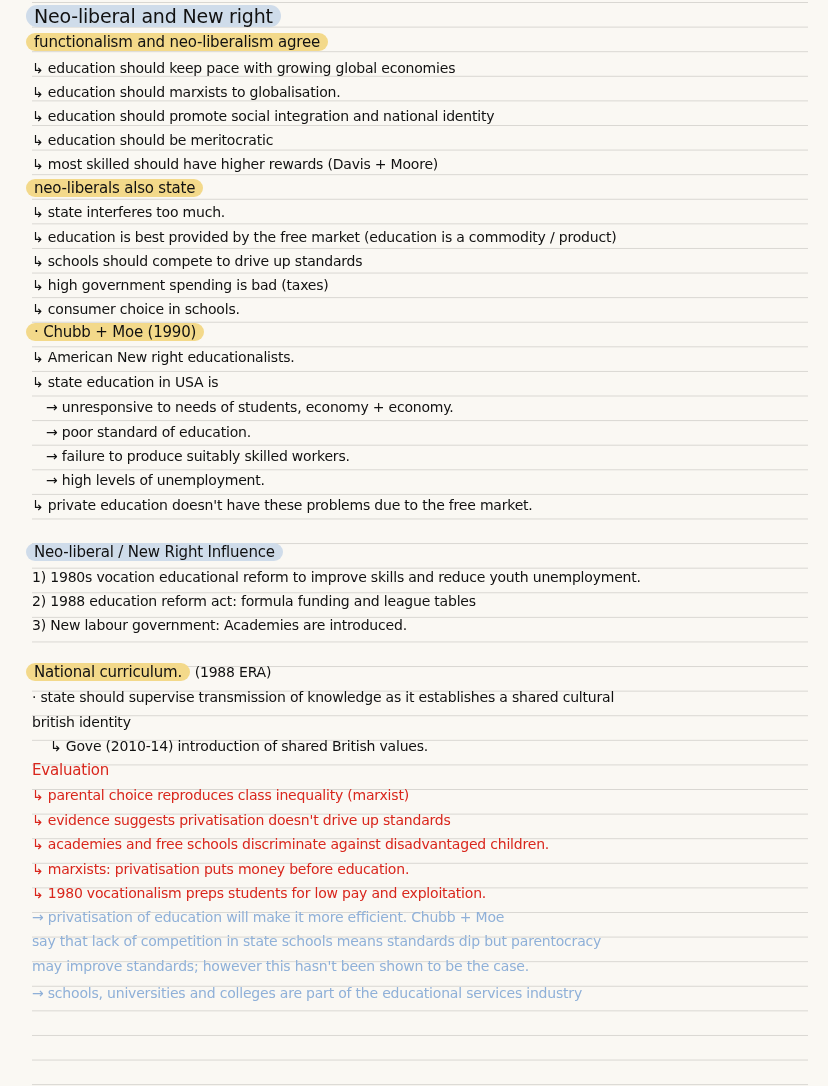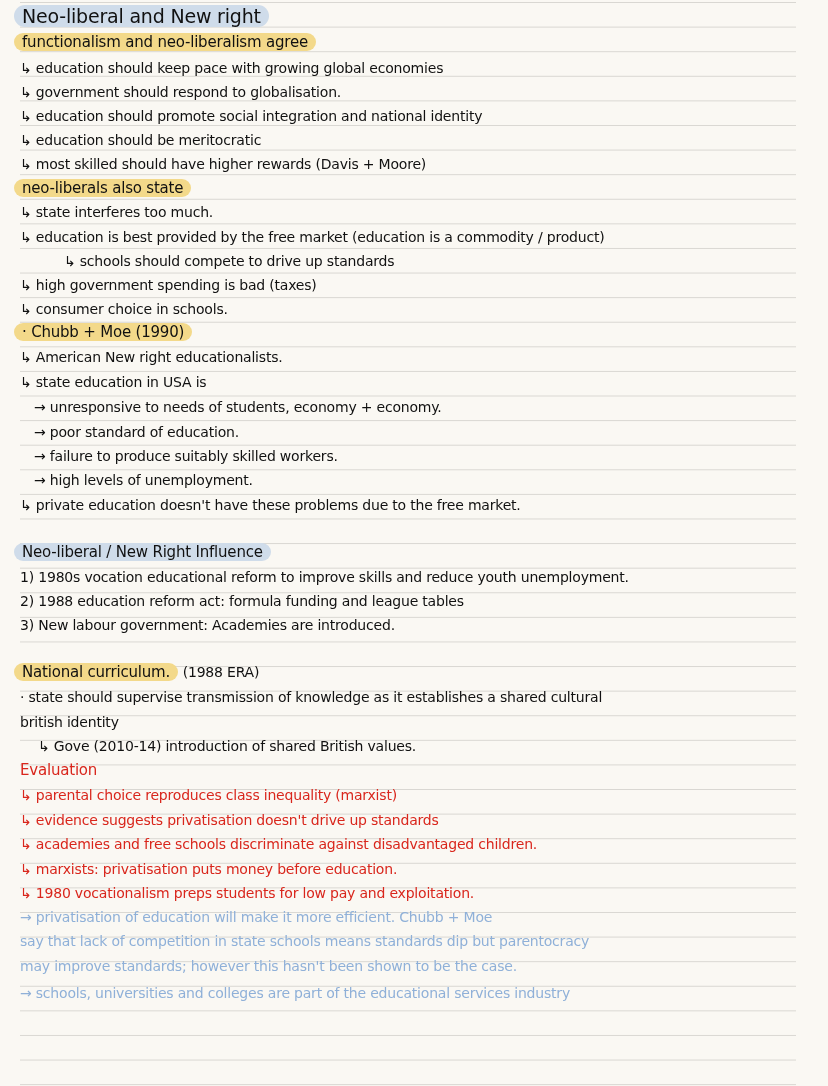--- a/index.html
+++ b/index.html
@@ -1,18 +1,18 @@
 <!DOCTYPE html>
 <html><head>
 <meta charset="utf-8">
 <style>
   html, body { margin:0; padding:0; }
   body { width:828px; height:1086px; background:#faf8f3; overflow:hidden; position:relative;
          font-family:"DejaVu Sans", sans-serif; }
-  .page { position:absolute; left:0; top:0; width:810px; height:1086px;
+  .page { position:absolute; left:12px; top:0; width:810px; height:1086px;
     background-image: repeating-linear-gradient(to bottom, transparent 0, transparent 23.4px, #d9d7d2 23.4px, #d9d7d2 24.6px);
     background-position: 0 3px; background-size: 100% 24.6px; }
   .page::after { content:""; position:absolute; left:0; top:0; width:20px; height:100%; background:#faf8f3; }
   .page::before { content:""; position:absolute; right:0; top:0; width:14px; height:100%; background:#faf8f3; z-index:1; }
   .row { position:absolute; left:20px; height:24px; line-height:24px; white-space:nowrap;
          font-size:15px; color:#111; letter-spacing:-0.2px; z-index:2; }
   .hl { padding:0 8px; border-radius:12px; margin-left:-6px; }
   .hl-blue { background:#cfdcea; }
   .hl-yellow { background:#f3d98a; }
   .red { color:#d9261c; }
@@ -26,32 +26,32 @@
 <div class="page">
 
   <div class="row title" style="top:4px;">
     <span class="hl hl-blue">Neo-liberal and New right</span>
   </div>
   <div class="row" style="top:30px;">
     <span class="hl hl-yellow">functionalism and neo-liberalism agree</span>
   </div>
 
   <div class="row sm" style="top:56px;">↳ education should keep pace with growing global economies</div>
-  <div class="row sm" style="top:80px;">↳ government should respond to globalisation.</div>
+  <div class="row sm" style="top:80px;">↳ education should marxists to globalisation.</div>
   <div class="row sm" style="top:104px;">↳ education should promote social integration and national identity</div>
   <div class="row sm" style="top:128px;">↳ education should be meritocratic</div>
   <div class="row sm" style="top:152px;">↳ most skilled should have higher rewards (Davis + Moore)</div>
 
   <div class="row" style="top:176px;">
     <span class="hl hl-yellow">neo-liberals also state</span>
   </div>
 
   <div class="row sm" style="top:200px;">↳ state interferes too much.</div>
   <div class="row sm" style="top:225px;">↳ education is best provided by the free market (education is a commodity / product)</div>
-  <div class="row sm" style="top:249px;margin-left:44px;">↳ schools should compete to drive up standards</div>
+  <div class="row sm" style="top:249px;">↳ schools should compete to drive up standards</div>
   <div class="row sm" style="top:273px;">↳ high government spending is bad (taxes)</div>
   <div class="row sm" style="top:297px;">↳ consumer choice in schools.</div>
 
   <div class="row" style="top:320px;">
     <span class="hl hl-yellow">· Chubb + Moe (1990)</span>
   </div>
 
   <div class="row sm" style="top:345px;">↳ American New right educationalists.</div>
   <div class="row sm" style="top:370px;">↳ state education in USA is</div>
   <div class="row sm" style="top:395px; left:34px;">→ unresponsive to needs of students, economy + economy.</div>

